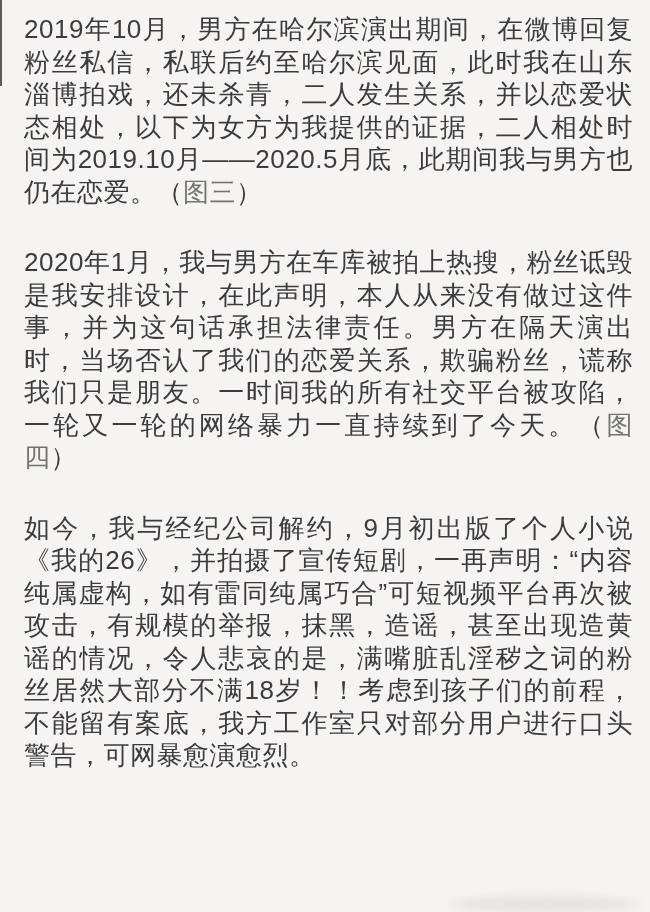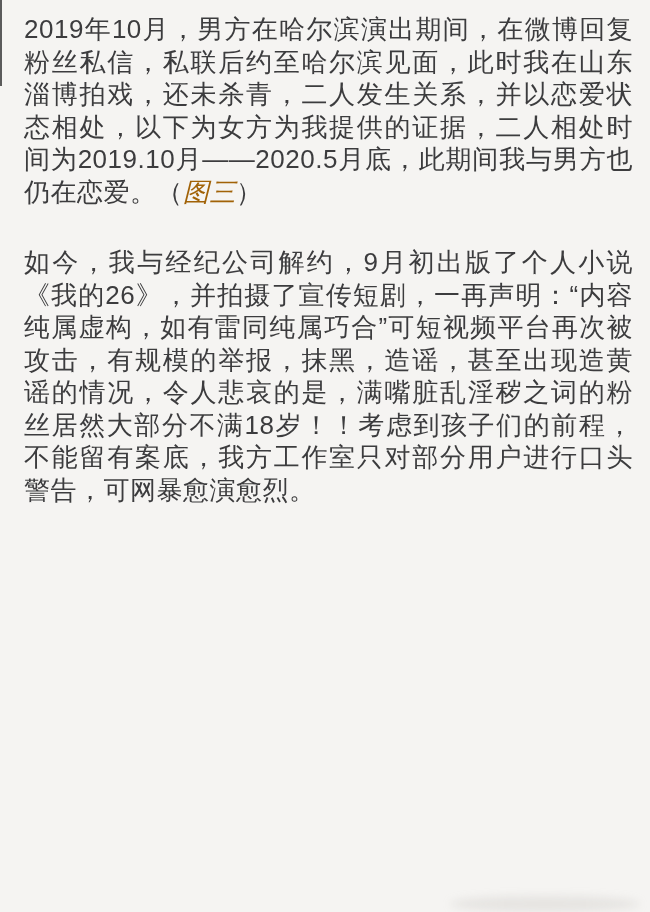--- a/index.html
+++ b/index.html
@@ -24,24 +24,23 @@
   .para {
     margin: 0 0 38px 0;
     font-size: 26px;
     line-height: 32.5px;
     letter-spacing: 0.5px;
     color: #3c3c3e;
     text-align: justify;
     text-justify: inter-ideograph;
   }
   .figref {
-    color: #a16207;
+    color: #737373;
     text-decoration: none;
     cursor: pointer;
-    font-style: italic;
   }
   .edge-artifact {
     position: absolute;
     left: 0;
     top: 0;
     width: 2px;
     height: 86px;
     background: #3f3f41;
     opacity: 0.85;
   }
@@ -58,19 +57,20 @@
 </style>
 </head>
 <body>
 
 <div class="page">
 
   <div class="edge-artifact"></div>
 
   <p class="para"><span>2019年10月，男方在哈尔滨演出期间，在微博回复粉丝私信，私联后约至哈尔滨见面，此时我在山东淄博拍戏，还未杀青，二人发生关系，并以恋爱状态相处，以下为女方为我提供的证据，二人相处时间为2019.10月——2020.5月底，此期间我与男方也仍在恋爱。</span><span>（</span><a class="figref">图三</a><span>）</span></p>
 
+  <p class="para"><span>2020年1月，我与男方在车库被拍上热搜，粉丝诋毁是我安排设计，在此声明，本人从来没有做过这件事，并为这句话承担法律责任。男方在隔天演出时，当场否认了我们的恋爱关系，欺骗粉丝，谎称我们只是朋友。一时间我的所有社交平台被攻陷，一轮又一轮的网络暴力一直持续到了今天。</span><span>（</span><a class="figref">图四</a><span>）</span></p>
 
 
   <p class="para"><span>如今，我与经纪公司解约，9月初出版了个人小说《我的26》，并拍摄了宣传短剧，一再声明：“内容纯属虚构，如有雷同纯属巧合”可短视频平台再次被攻击，有规模的举报，抹黑，造谣，甚至出现造黄谣的情况，令人悲哀的是，满嘴脏乱淫秽之词的粉丝居然大部分不满18岁！！考虑到孩子们的前程，不能留有案底，我方工作室只对部分用户进行口头警告，可网暴愈演愈烈。</span></p>
 
   <div class="watermark-smudge"></div>
 
 </div>
 
 </body></html>

